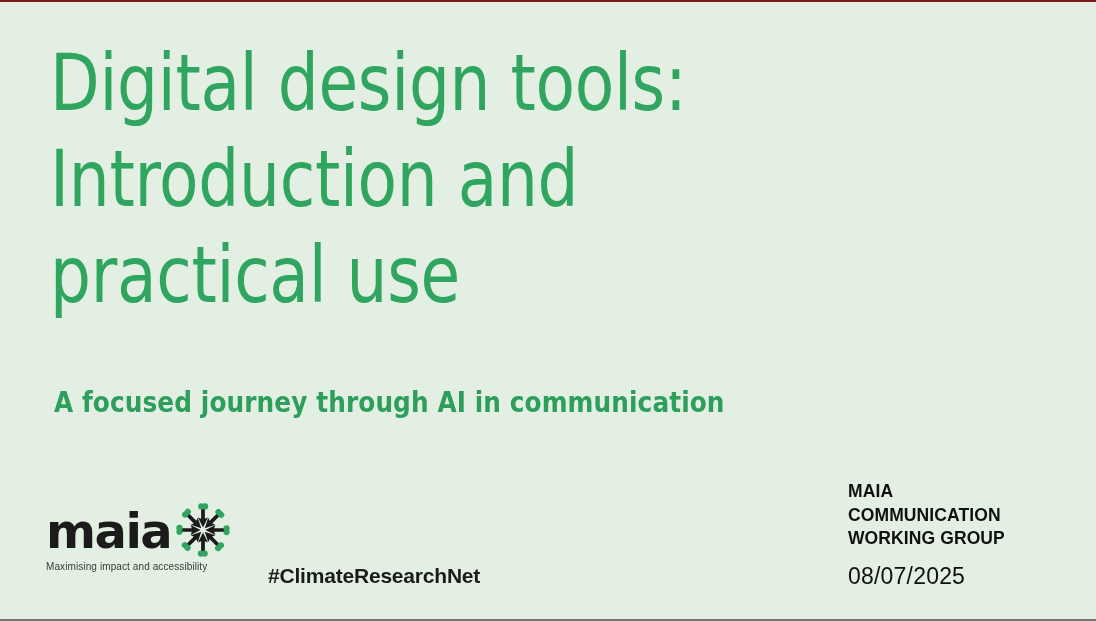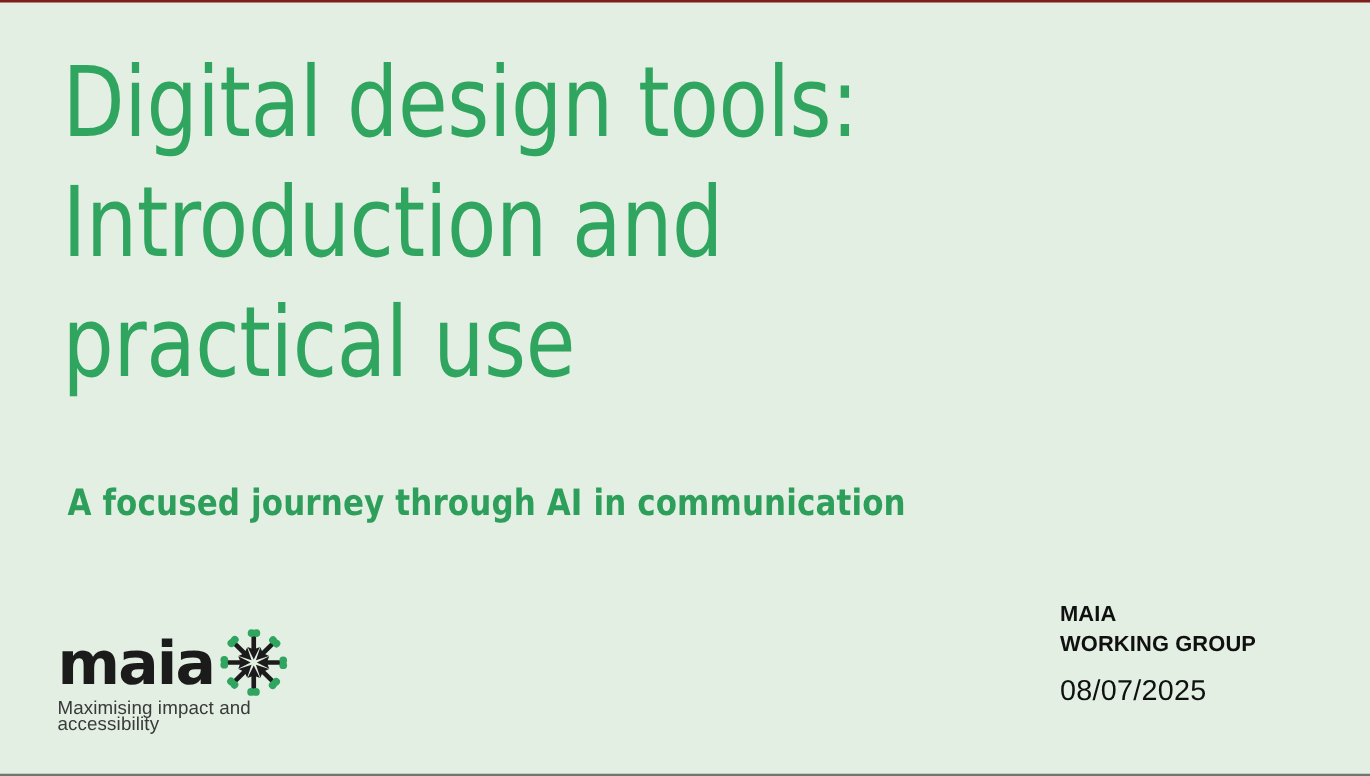--- a/index.html
+++ b/index.html
@@ -85,21 +85,21 @@
   .logo-mark {
     position: absolute;
     left: 126px;
     top: -8px;
     width: 62px;
     height: 62px;
   }
   .logo-tagline {
     margin-top: 5px;
     font-family: "Liberation Sans", sans-serif;
-    font-size: 15px;
+    font-size: 10px;
     line-height: 13px;
     color: #3a3a3a;
     letter-spacing: 0.1px;
   }
 
   
   .hashtag {
     position: absolute;
     left: 268px;
     top: 562px;
@@ -198,20 +198,22 @@
             </g>
           </g>
         </svg>
       </div>
     </div>
     <div class="logo-tagline">
       <div>Maximising impact and accessibility</div>
     </div>
   </div>
 
+  <div class="hashtag">#ClimateResearchNet</div>
 
   <div class="meta">
     <div class="meta-line">MAIA</div>
+    <div class="meta-line">COMMUNICATION</div>
     <div class="meta-line">WORKING GROUP</div>
     <div class="meta-date">08/07/2025</div>
   </div>
 
 </div>
 
 </body></html>

